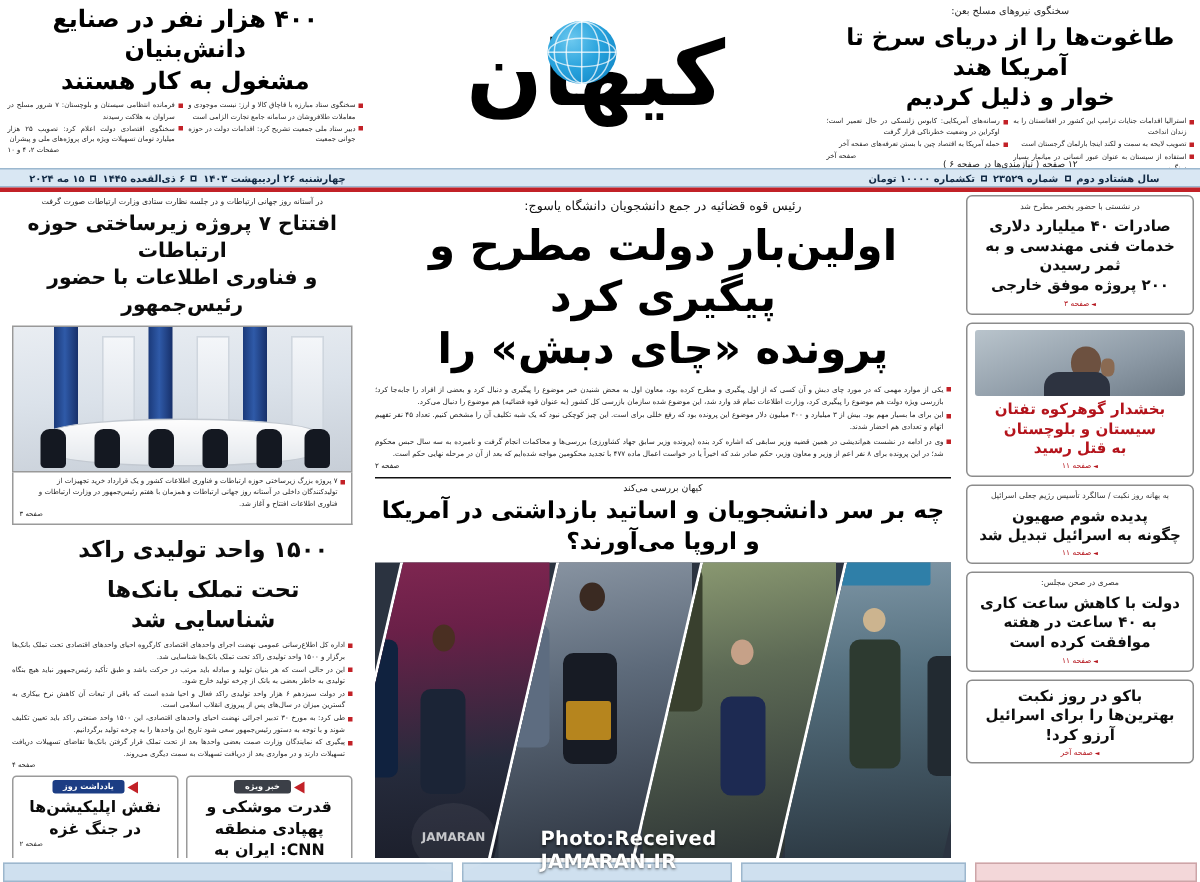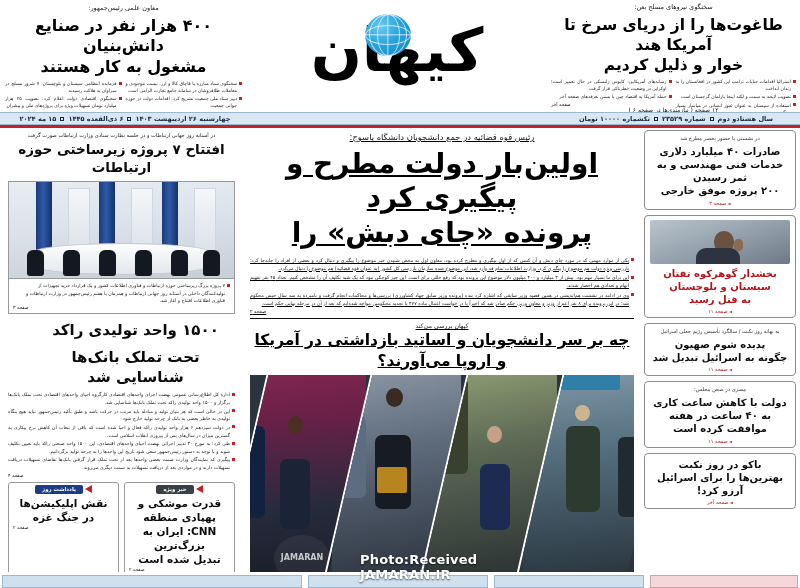--- a/index.html
+++ b/index.html
@@ -99,21 +99,21 @@
   .tb { flex:1; border:1px solid #9a9a9a; border-radius:3px; padding:2px 4px 3px 4px; position:relative; }
   .tb-tag { display:inline-block; background:#3b3f47; color:#fff; font-size:5.4px; font-weight:bold;
             padding:1.5px 7px; border-radius:2px; position:relative; }
   .tb-tag.blue { background:#1c3d84; }
   .tb-row { display:flex; align-items:center; justify-content:center; gap:2px; margin-bottom:2px; }
   .arw { width:0; height:0; border-top:4px solid transparent; border-bottom:4px solid transparent; border-right:7px solid #c22127; }
   .tb-h { font-size:10.5px; font-weight:bold; line-height:1.34; text-align:center; color:#0b0b0b; }
   .tb-p { font-size:4.6px; color:#222; text-align:left; margin-top:1px; }
 
   
-  .col-center { position:absolute; left:247px; top:0; width:390px; height:458px; padding:0 3px;text-decoration:underline; }
+  .col-center { position:absolute; left:247px; top:0; width:390px; height:458px; padding:0 3px; }
   .c-kicker { font-size:8.4px; color:#111; text-align:center; line-height:1.5; margin:1px 0 3px 0; }
   .c-head { font-size:28px; font-weight:bold; line-height:1.24; text-align:center; color:#000; letter-spacing:-0.4px; }
   .c-body { margin-top:6px; columns:1; }
   .c-body p { font-size:4.8px; line-height:1.62; text-align:justify; margin:0 0 2px 0; color:#1d1d1d;
               position:relative; padding-right:5px; }
   .c-body p::before { content:""; position:absolute; right:0; top:1.5px; width:3px; height:3px; background:#c22127; }
   .c-pg { font-size:4.8px; text-align:left; color:#111; }
   .c-sep { height:1px; background:#111; margin:4px 0 3px 0; }
 
   .c-kicker2 { font-size:6.2px; text-align:center; color:#111; margin-bottom:1px; }
@@ -151,21 +151,20 @@
   .fb4 { left:650px; width:148px; background:#f3d7d9; border-color:#cda5a8; }
 </style>
 </head>
 <body>
 
 <div class="page">
 
   <div class="masthead">
 
     <div class="mh-right">
-      <div class="kicker-sm">معاون علمی رئیس‌جمهور:</div>
       <div class="head-top">۴۰۰ هزار نفر در صنایع دانش‌بنیان</div>
       <div class="head-top">مشغول به کار هستند</div>
       <div class="bullets">
         <div class="bul-col">
           <div class="bul">سخنگوی ستاد مبارزه با قاچاق کالا و ارز: نبست موجودی و معاملات طلافروشان در سامانه جامع تجارت الزامی است</div>
           <div class="bul">دبیر ستاد ملی جمعیت تشریح کرد: اقدامات دولت در حوزه جوانی جمعیت</div>
         </div>
         <div class="bul-col">
           <div class="bul">فرمانده انتظامی سیستان و بلوچستان: ۷ شرور مسلح در سراوان به هلاکت رسیدند</div>
           <div class="bul">سخنگوی اقتصادی دولت اعلام کرد: تصویب ۲۵ هزار میلیارد تومان تسهیلات ویژه برای پروژه‌های ملی و پیشران</div>
@@ -333,20 +332,21 @@
         <div class="wmk">
           <div>Photo:Received</div>
           <div>JAMARAN.IR</div>
         </div>
       </div>
     </div>
 
     <div class="col-left">
       <div class="l-kicker">در آستانه روز جهانی ارتباطات و در جلسه نظارت ستادی وزارت ارتباطات صورت گرفت</div>
       <div class="l-head">افتتاح ۷ پروژه زیرساختی حوزه ارتباطات</div>
+      <div class="l-head">و فناوری اطلاعات با حضور رئیس‌جمهور</div>
 
       <div class="l-photo">
         <span class="curt" style="left:12%"></span>
         <span class="wallpanel" style="left:26%"></span>
         <span class="curt" style="left:40%"></span>
         <span class="wallpanel" style="left:54%"></span>
         <span class="curt" style="left:68%"></span>
         <span class="wallpanel" style="left:82%"></span>
         <span class="tbl"></span>
         <span class="chair" style="left:8%"></span>

